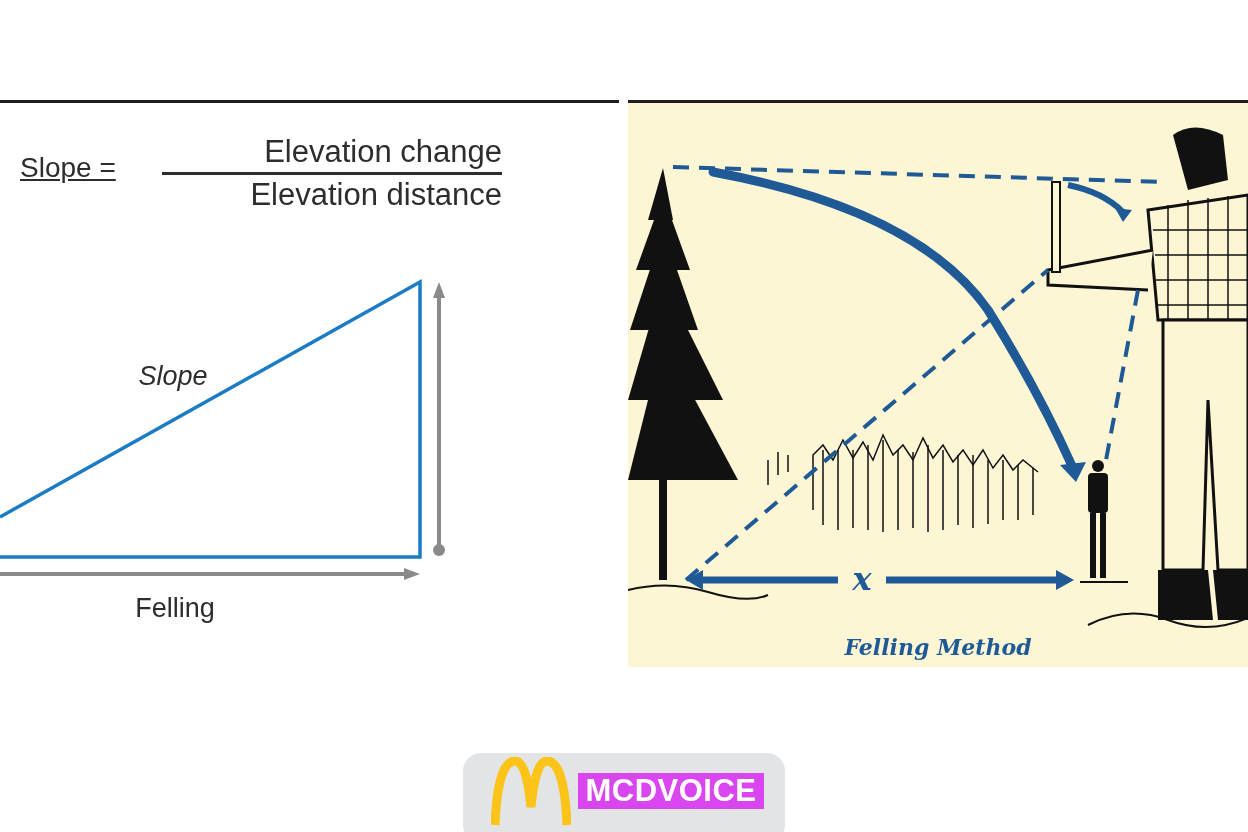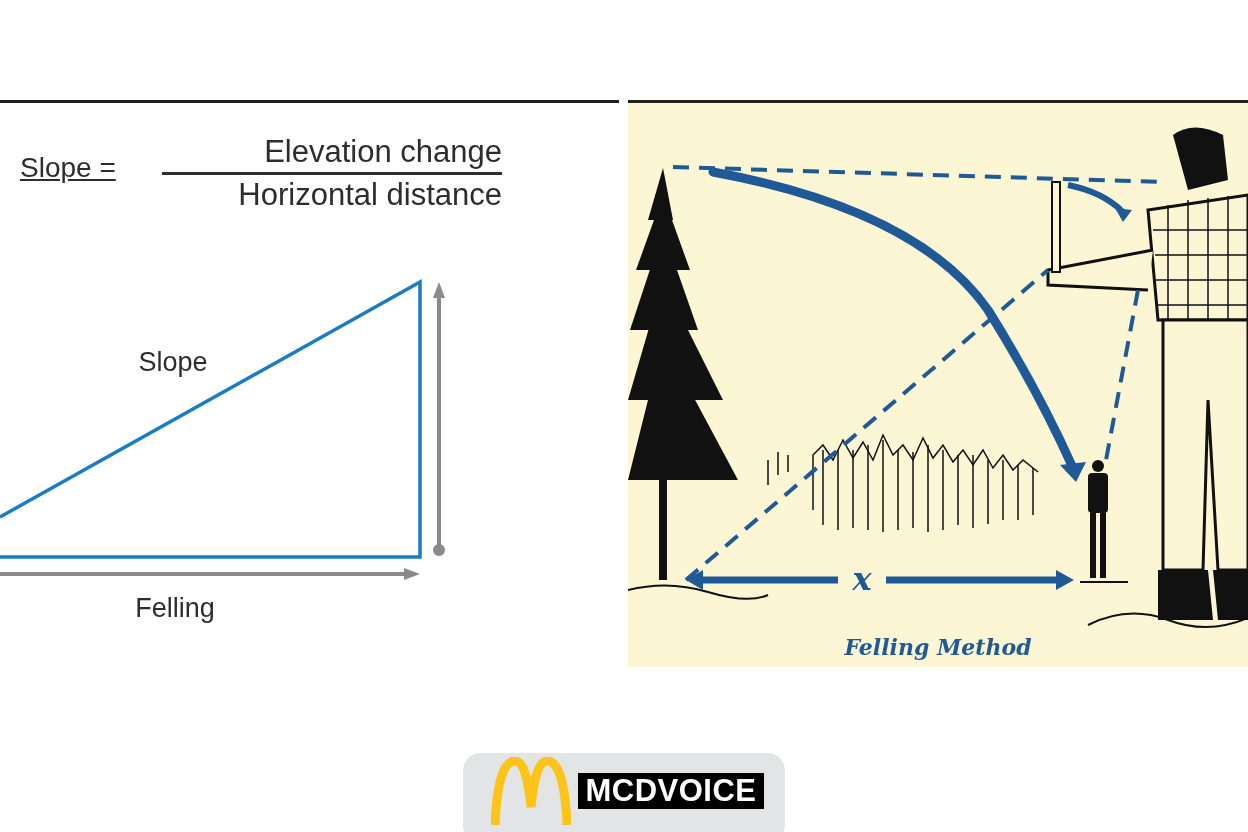--- a/index.html
+++ b/index.html
@@ -30,53 +30,53 @@
     font-size: 22px; color: #1f5a96;
   }
 
   #mcd-badge {
     position: absolute; left: 463px; top: 753px; width: 322px; height: 90px;
     background: #e2e4e5; border-radius: 18px;
   }
   #mcd-badge .arches { position: absolute; left: 28px; top: 4px; }
   #mcd-badge .brand {
     position: absolute; left: 115px; top: 20px; width: 186px; height: 36px;
-    background: #000000; color: #ffffff; font-weight: bold; font-size: 31px;
+    background: #d946ef; color: #ffffff; font-weight: bold; font-size: 31px;
     line-height: 36px; text-align: center; letter-spacing: 0.5px;
     font-family: "Liberation Sans", sans-serif;
   }
 </style>
 </head>
 <body>
 
 <div id="left-panel" class="panel">
   <div class="top-rule"></div>
 
   <div class="formula">
     <span class="lhs">Slope =</span>
     <div class="frac">
       <span class="num">Elevation change</span>
       <div class="bar"></div>
-      <span class="den">Horizontal distance</span>
+      <span class="den">Elevation distance</span>
     </div>
   </div>
 
   <svg class="diagram-svg" width="620" height="580">
 
     <polyline points="0,417 420,182 420,457 0,457" fill="none" stroke="#1a7cc4" stroke-width="3.5" stroke-linejoin="miter"></polyline>
 
     <line x1="439" y1="450" x2="439" y2="198" stroke="#8a8a8a" stroke-width="4"></line>
     <polygon points="433,198 445,198 439,182" fill="#8a8a8a"></polygon>
     <circle cx="439" cy="450" r="6" fill="#8a8a8a"></circle>
 
     <line x1="0" y1="474" x2="406" y2="474" stroke="#8a8a8a" stroke-width="4"></line>
     <polygon points="404,468 404,480 420,474" fill="#8a8a8a"></polygon>
   </svg>
 
-  <div class="lbl" style="left:118px; top:242px; width:110px;">Slope</div>
+  <div class="lbl" style="left:118px; top:256px; width:110px;font-style:italic;">Slope</div>
   <div class="lbl" style="left:100px; top:488px; width:150px;">
     <div>Felling</div>
   </div>
 </div>
 
 <div id="right-panel" class="panel">
   <div class="top-rule"></div>
 
   <svg class="felling-svg" width="620" height="567">
 

